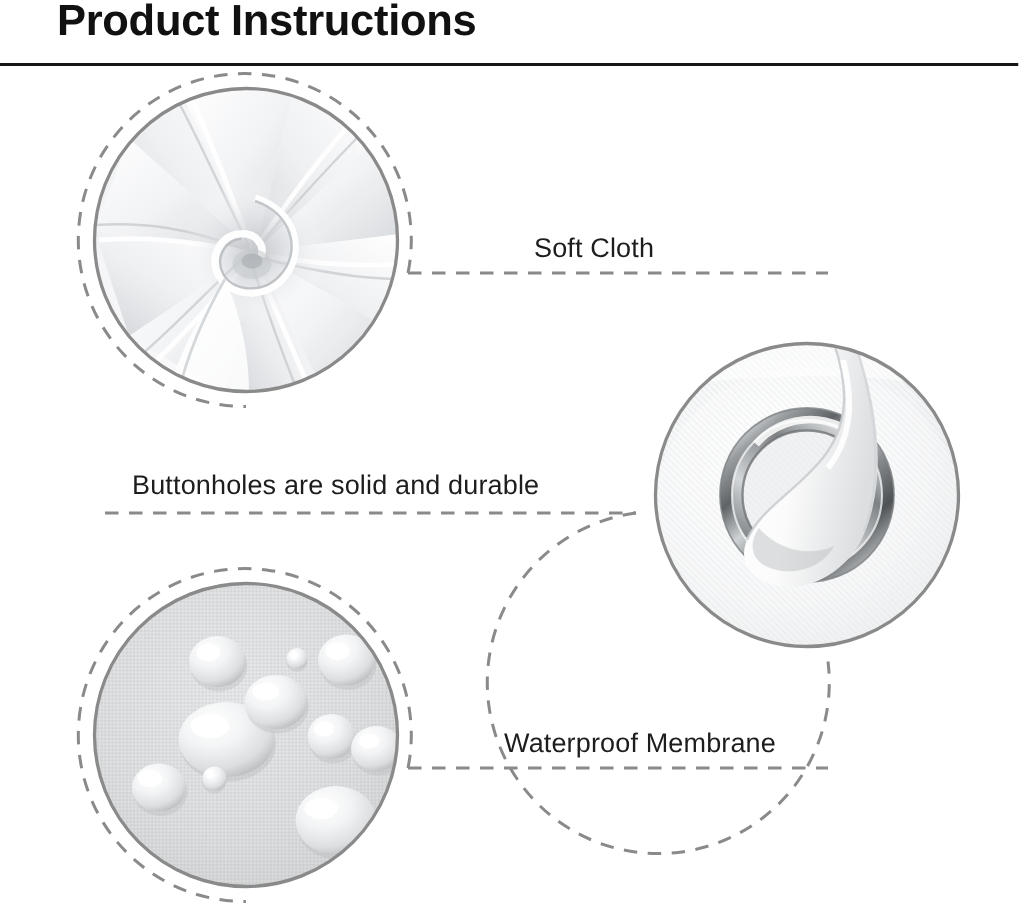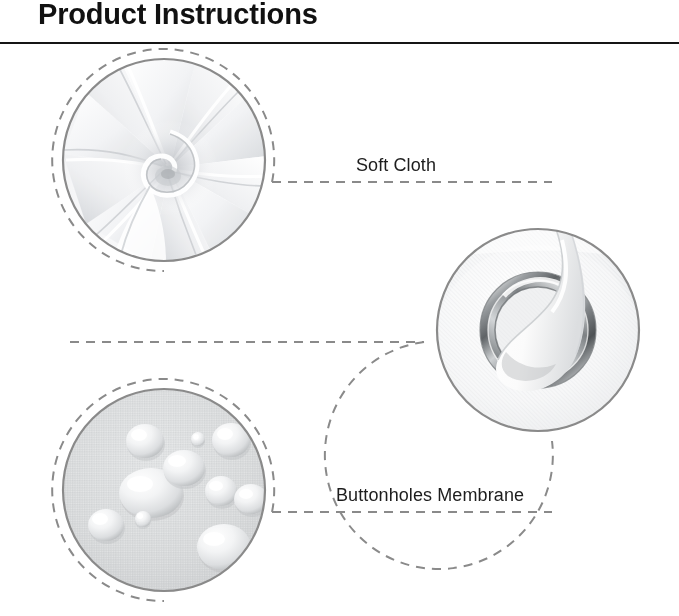--- a/index.html
+++ b/index.html
@@ -290,16 +290,17 @@
           <circle cx="143" cy="519" r="8" fill="url(#dropGrad)"></circle>
           <circle cx="140" cy="516" r="3" fill="#ffffff" opacity="0.9"></circle>
         </g>
       </g>
       <circle cx="164" cy="490" r="101" fill="none" stroke="#8a8a8a" stroke-width="2.2"></circle>
     </g>
   </svg>
 
   <div class="callout-label" style="left:356px; top:155px;">Soft Cloth</div>
 
-
-  <div class="callout-label" style="left:336px; top:485px;">Buttonholes Membrane</div>
+  <div class="callout-label" style="left:88px; top:313px;">Buttonholes are solid and durable</div>
+
+  <div class="callout-label" style="left:336px; top:485px;">Waterproof Membrane</div>
 
 </div>
 
 </body></html>

